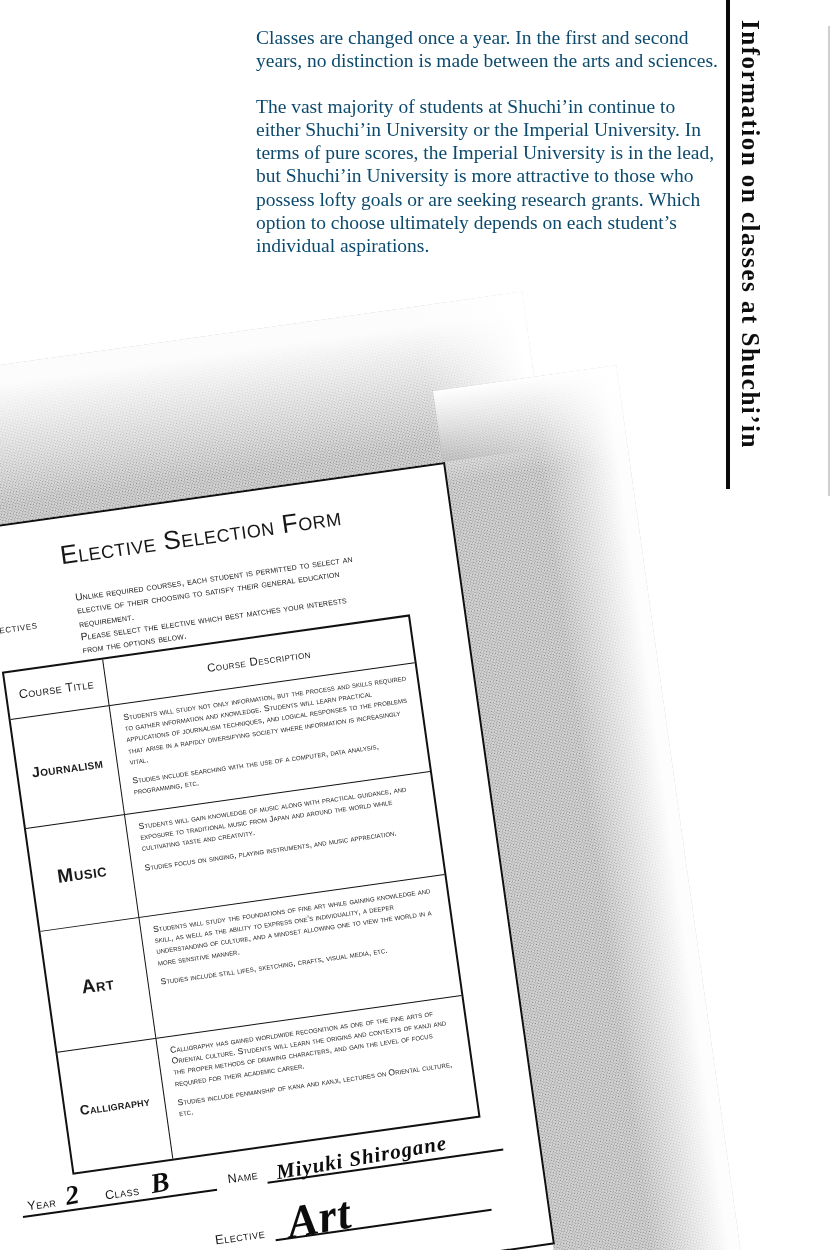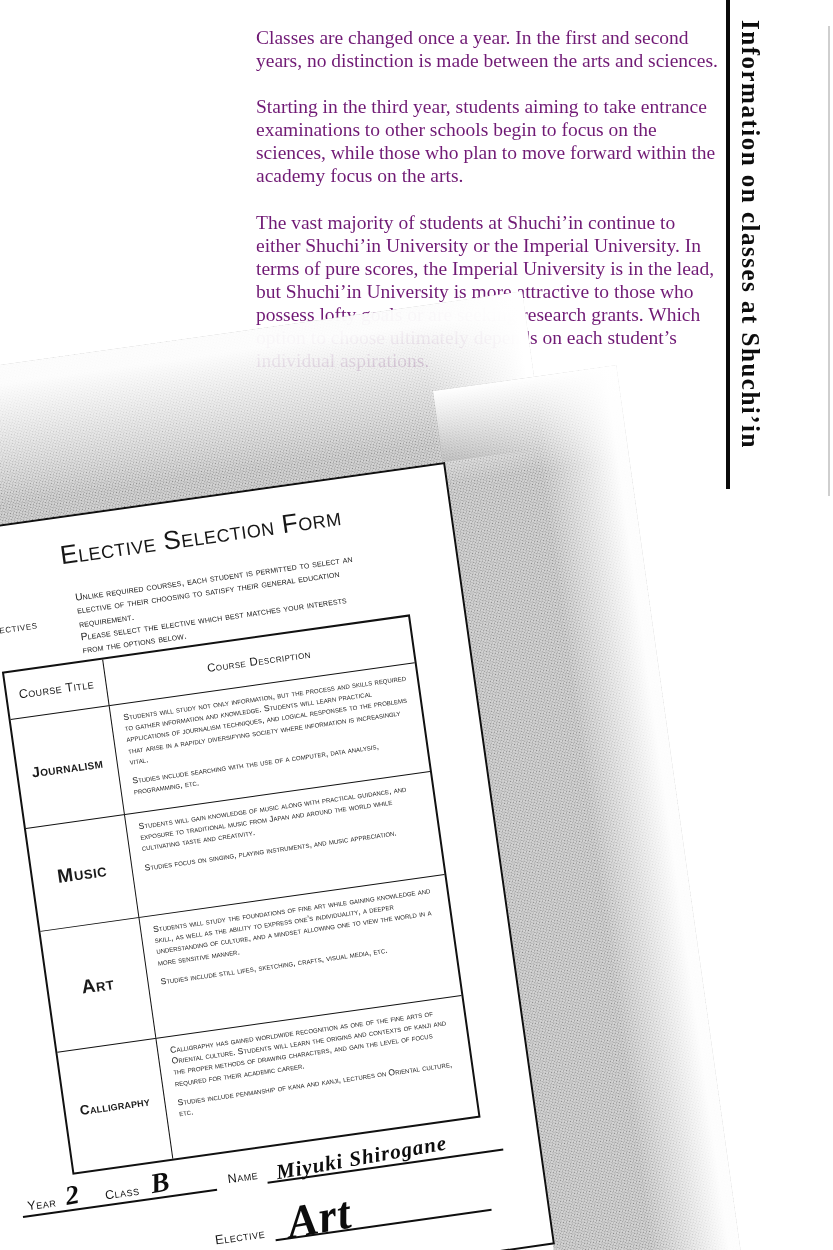--- a/index.html
+++ b/index.html
@@ -6,21 +6,21 @@
   .page{
     position:relative; width:833px; height:1250px; margin:0 auto;
     background:#ffffff; overflow:hidden;
     font-family:"Liberation Sans", sans-serif; color:#1a1a1a;
   }
 
   
   .body-text{
     position:absolute; left:256px; top:26px; width:462px;
     font-family:"Liberation Serif", serif;
-    font-size:19.5px; line-height:1.185; color:#701a75;
+    font-size:19.5px; line-height:1.185; color:#0c4a6e;
   }
   .body-text p{margin:0 0 23px 0;}
 
   
   .side-rule{position:absolute; left:726px; top:0; width:3.5px; height:489px; background:#0a0a0a;}
   .side-title{
     position:absolute; left:736px; top:20px; height:462px;
     writing-mode:vertical-rl;
     font-family:"Liberation Serif", serif; font-weight:bold;
     font-size:25px; letter-spacing:1.5px; color:#0d0d0d; white-space:nowrap;
@@ -146,21 +146,20 @@
   .fg-elective .flabel{font-size:13px; padding-bottom:2px;}
   .hv-elective{font-size:46px; line-height:0.62; letter-spacing:1px;}
 </style>
 </head>
 <body>
 
 <div class="page">
 
   <section class="body-text">
     <p>Classes are changed once a year. In the first and second years, no distinction is made between the arts and sciences.</p>
-    <p>Starting in the third year, students aiming to take entrance examinations to other schools begin to focus on the sciences, while those who plan to move forward within the academy focus on the arts.</p>
     <p>The vast majority of students at Shuchi’in continue to either Shuchi’in University or the Imperial University. In terms of pure scores, the Imperial University is in the lead, but Shuchi’in University is more attractive to those who possess lofty goals or are seeking research grants. Which option to choose ultimately depends on each student’s individual aspirations.</p>
   </section>
 
   <div class="side-rule"></div>
   <div class="side-title">Information on classes at Shuchi’in</div>
   <div class="page-edge"></div>
 
   <div class="paper-wrap">
     <div class="stipple stipple-top"></div>
     <div class="stipple stipple-right"></div>

